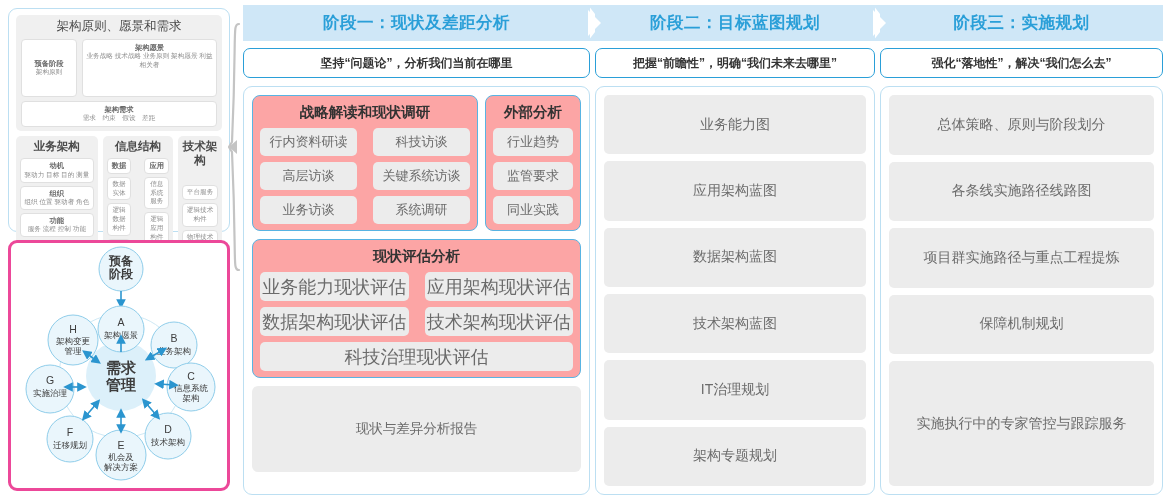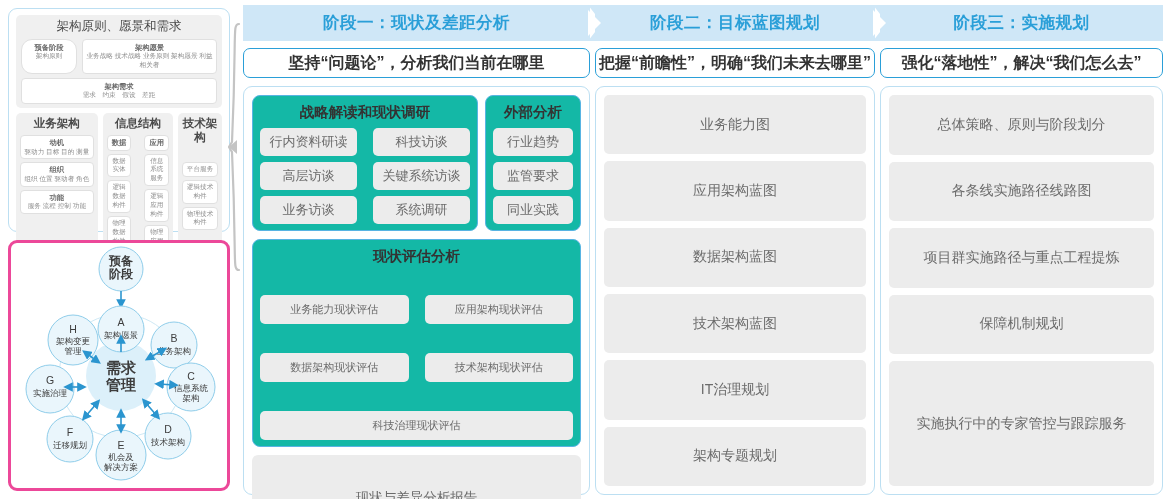--- a/index.html
+++ b/index.html
@@ -29,21 +29,21 @@
     font-size: 12.5px; line-height: 1.25; margin-bottom: 4px;
   }
   .cell {
     background: #fff; border: 1px solid #e0e0e0; border-radius: 4px;
     text-align: center; color: #7d7d7d; padding: 2px 3px;
   }
   .cell-hd { font-weight: bold; color: #6a6a6a; font-size: 7.3px; line-height: 1.3; }
   .cell-sub { font-size: 6.6px; line-height: 1.35; color: #8d8d8d; }
 
   .l1 { display: flex; gap: 5px; }
-  .l1 .a { width: 56px; padding: 3px 2px; border-radius: 11px; }
+  .l1 .a { width: 56px; padding: 19px 2px; }
   .l1 .b { flex: 1; padding: 3px 2px; }
 
   .l2 { margin-top: 4px; padding: 3px 2px; }
 
   .three { display: flex; gap: 5px; margin-top: 1px; }
   .three > .box { background: #f0f0f0; border-radius: 5px; padding: 4px 4px; }
   .three .c1 { width: 86px; }
   .three .c2 { width: 74px; }
   .three .c3 { width: 46px; }
   .col-head {
@@ -91,51 +91,51 @@
     font-size: 16.5px; font-weight: bold; color: #2a9fd8; letter-spacing: .5px;
   }
   .banner.has-notch { }
   .notch {
     position: absolute; right: -20px; top: 0; width: 22px; height: 36px; z-index: 3;
   }
 
   .subtitle {
     margin-top: 7px; height: 30px; border: 1px solid #2a9fd8; border-radius: 7px;
     background: #fff; display: flex; align-items: center; justify-content: center;
-    font-size: 16px; font-weight: bold; color: #333;
+    font-size: 12px; font-weight: bold; color: #333;
   }
 
   .body-box {
     margin-top: 8px; border: 1px solid #bcdff2; border-radius: 9px; background: #fff;
     padding: 8px; height: 409px;
   }
 
   .inner-card {
-    border: 1px solid #58b4e3; border-radius: 8px; background: #14b8a6; padding: 7px 7px 6px;
+    border: 1px solid #58b4e3; border-radius: 8px; background: #fca5a5; padding: 7px 7px 6px;
   }
   .inner-title {
     text-align: center; font-weight: bold; color: #333; font-size: 14.5px;
     margin-bottom: 6px;
   }
   .chip {
     background: #ececec; border-radius: 5px; color: #6b6b6b;
     display: flex; align-items: center; justify-content: center;
     font-size: 13px; text-align: center;
   }
   .p1-top { display: flex; gap: 7px; }
   .p1-top .left-card { flex: 1; }
   .p1-top .right-card { width: 96px; }
   .grid2 { display: flex; flex-direction: column; gap: 6px; }
   .grid2 .r { display: flex; gap: 16px; }
   .grid2 .r .chip { flex: 1; height: 28px; }
   .col-chips { display: flex; flex-direction: column; gap: 6px; }
   .col-chips .chip { height: 28px; }
 
   .assess { margin-top: 8px; }
-  .assess .r .chip { height: 29px; font-size: 11px; margin-top: 23px; }
+  .assess .r .chip { height: 29px; font-size: 18px; }
 
   .report {
     margin-top: 8px; height: 86px; background: #ececec; border-radius: 6px;
     display: flex; align-items: center; justify-content: center;
     font-size: 13.5px; color: #6b6b6b;
   }
 
   .bigchips { display: flex; flex-direction: column; gap: 7px; height: 100%; }
   .bigchips .chip { font-size: 14px; }
 </style>

